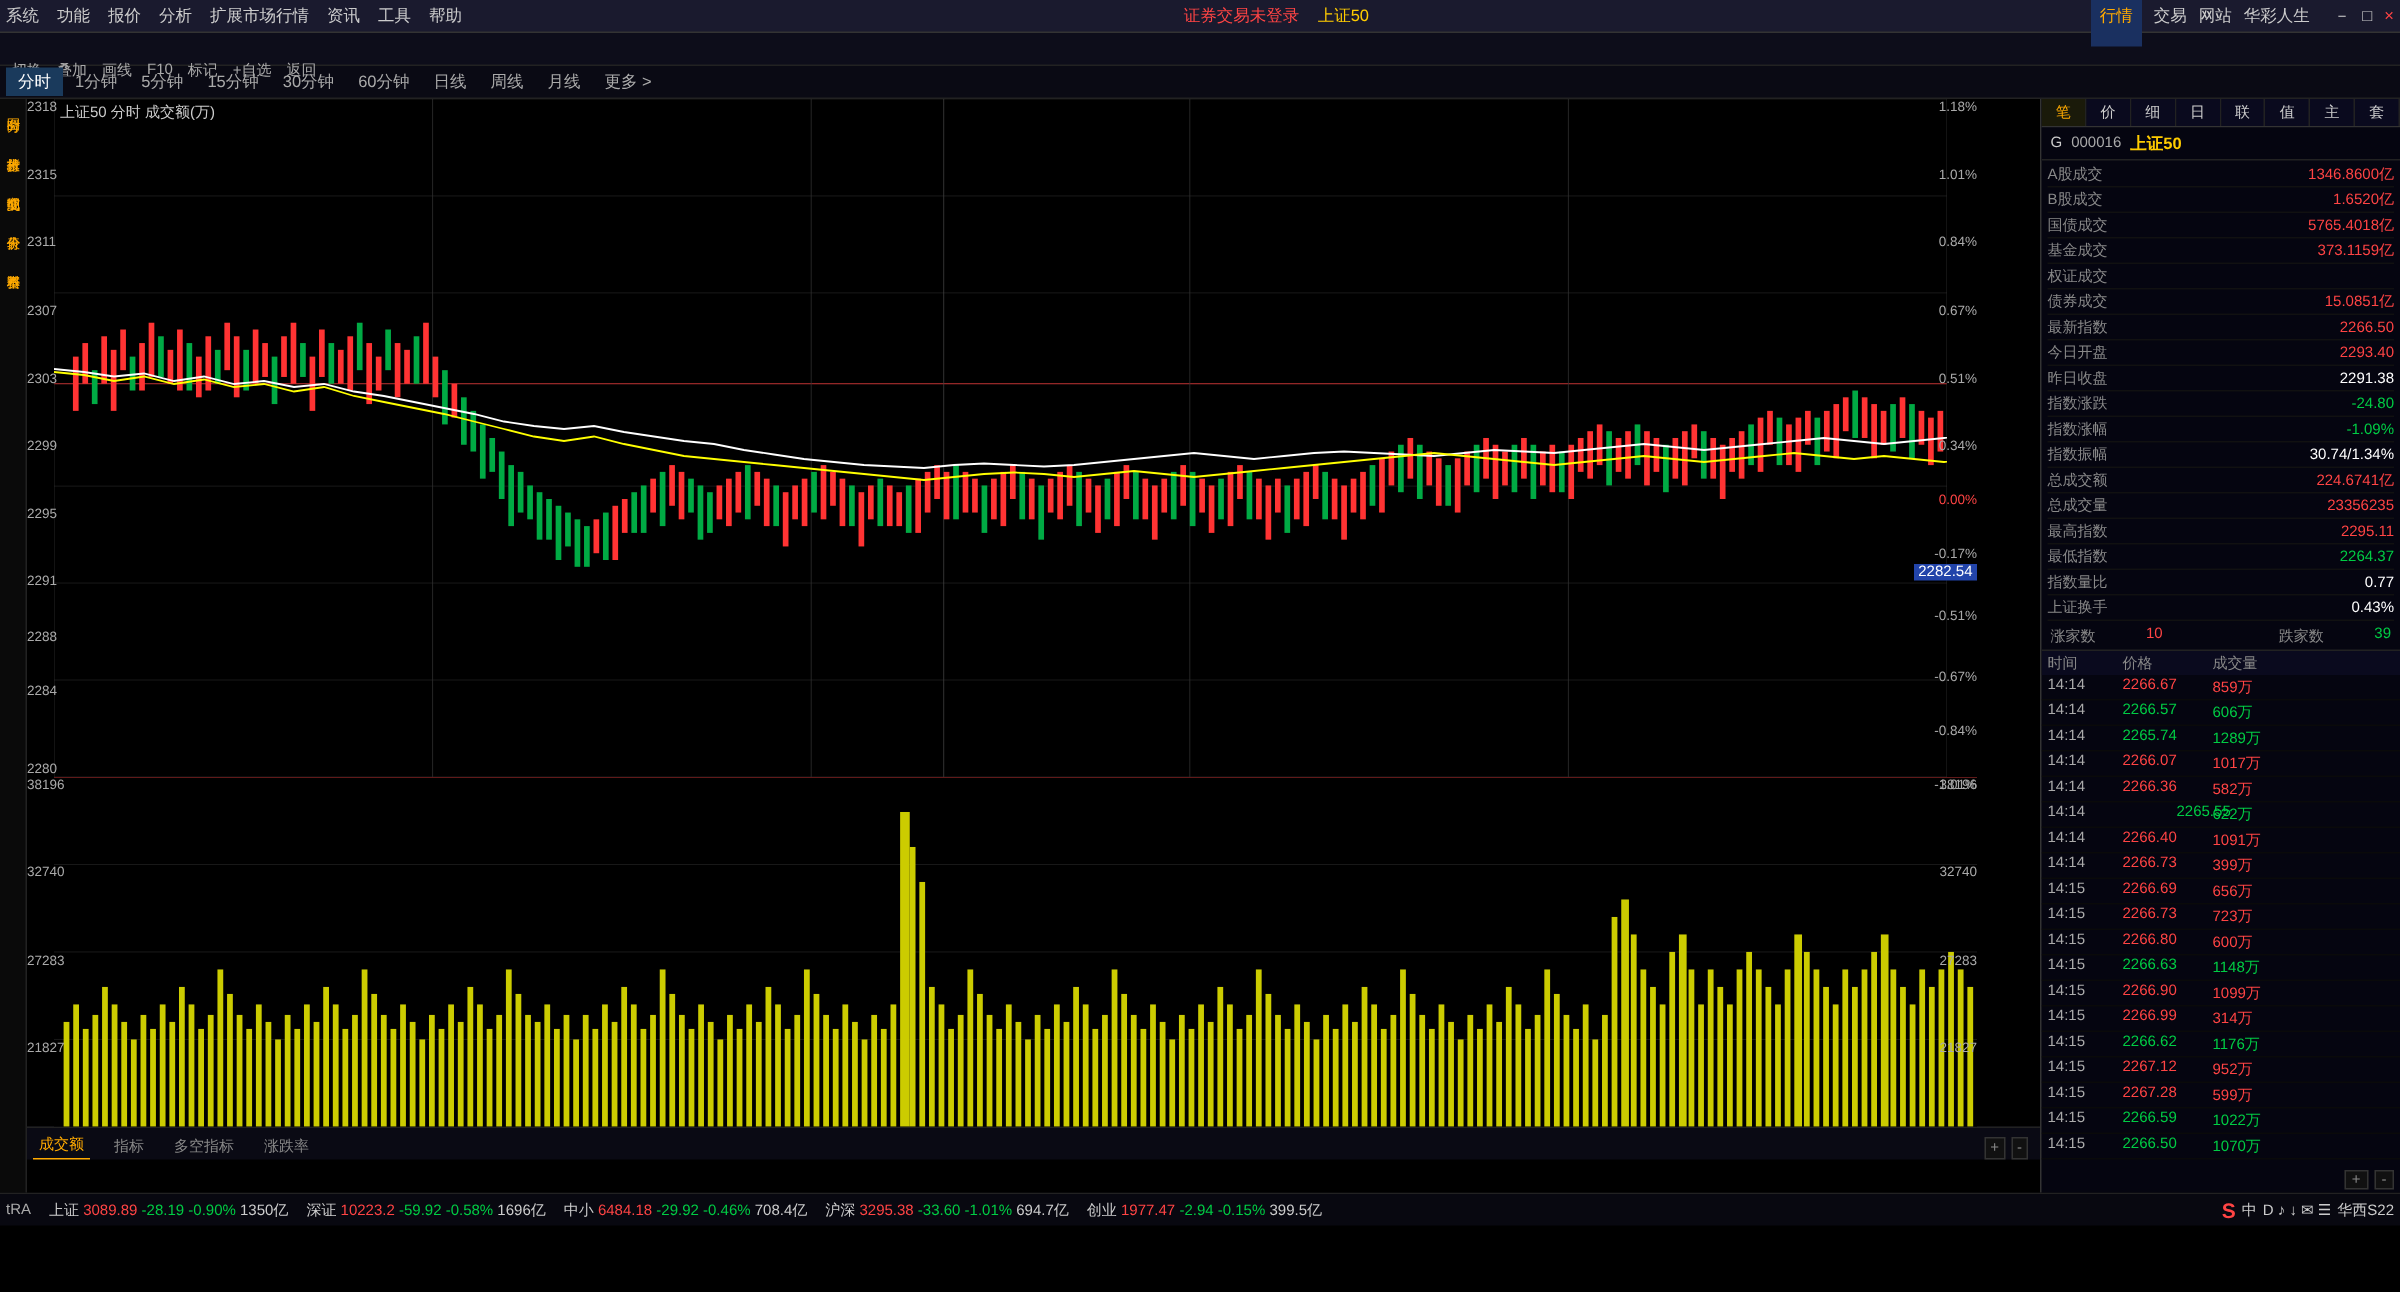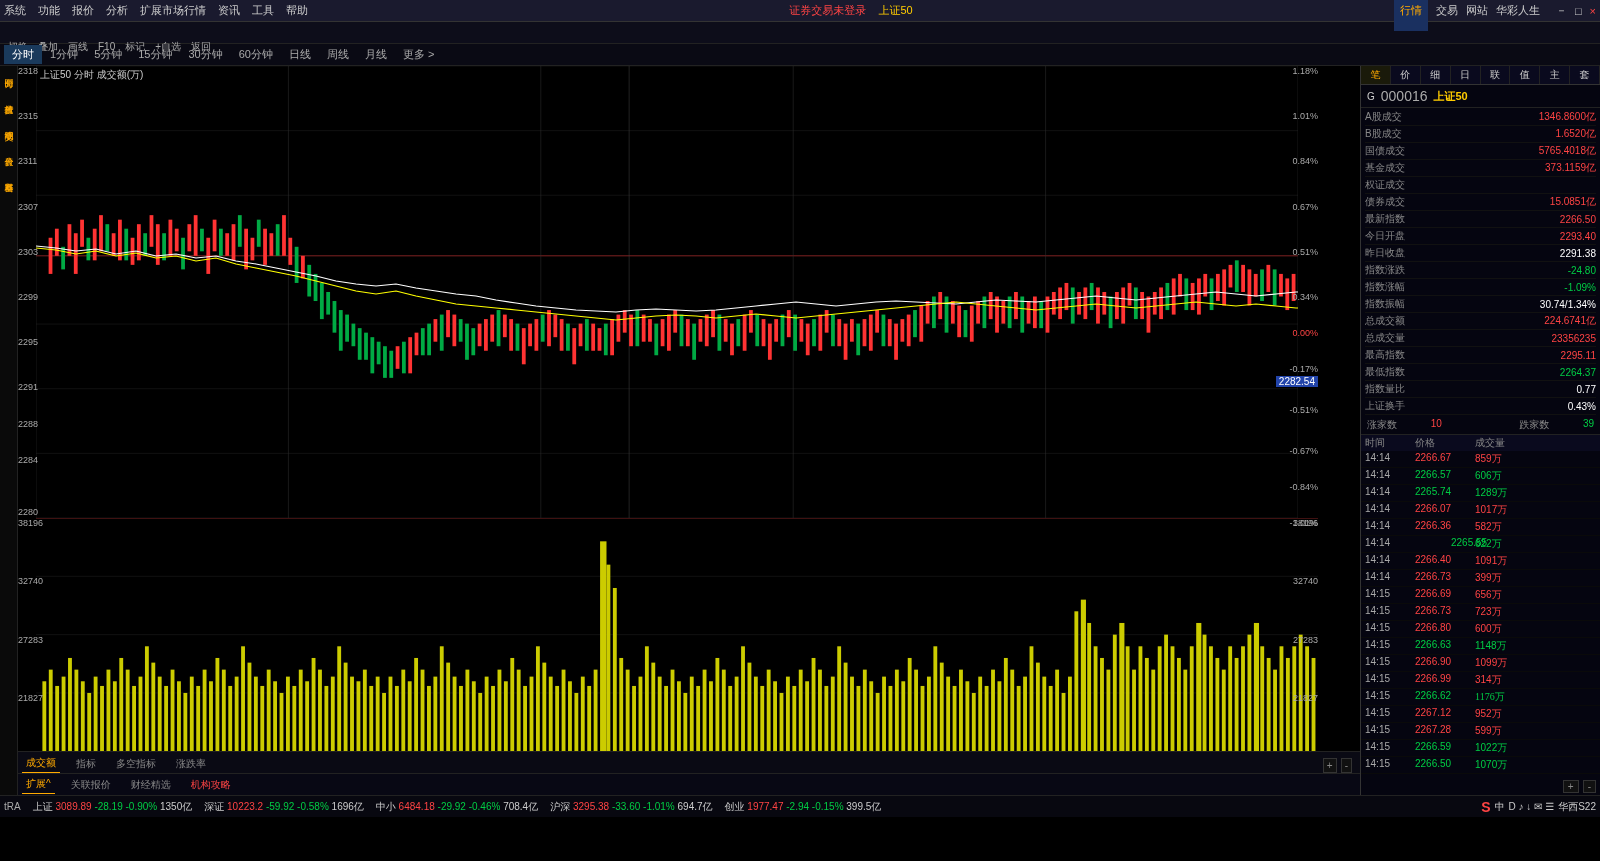--- a/index.html
+++ b/index.html
@@ -675,44 +675,38 @@
       <span class="chart-tab active">成交额</span>
       <span class="chart-tab">指标</span>
       <span class="chart-tab">多空指标</span>
       <span class="chart-tab">涨跌率</span>
       <div class="nav-buttons">
         <span class="nav-btn">+</span>
         <span class="nav-btn">-</span>
       </div>
     </div>
 
-    <div style="position:absolute;bottom:0;left:0;right:0;height:22px;background:#080814;border-top:1px solid #222;display:flex;align-items:center;padding:0 4px;gap:12px;">
-      <span class="chart-tab active">扩展^</span>
-      <span class="chart-tab">关联报价</span>
-      <span class="chart-tab">财经精选</span>
-      <span class="chart-tab" style="color:#ff4444;">机构攻略</span>
-    </div>
   </div>
 
   <div id="right-panel" style="width:240px;background:#050510;border-left:1px solid #333;display:flex;flex-direction:column;overflow:hidden;">
 
     <div id="right-action-tabs" style="display:flex;border-bottom:1px solid #333;">
       <div class="rat active">笔</div>
       <div class="rat">价</div>
       <div class="rat">细</div>
       <div class="rat">日</div>
       <div class="rat">联</div>
       <div class="rat">值</div>
       <div class="rat">主</div>
       <div class="rat">套</div>
     </div>
 
     <div id="index-header" style="padding:3px 6px;background:#050510;border-bottom:1px solid #222;display:flex;align-items:center;gap:6px;">
       <span style="color:#ccc;font-size:10px;">G</span>
-      <span style="color:#aaa;font-size:14px;">000016</span>
+      <span style="color:#aaa;font-size:10px;">000016</span>
       <span style="color:#ffcc00;font-size:11px;font-weight:bold;">上证50</span>
     </div>
 
     <div id="market-data" style="padding:1px 4px;overflow:hidden;">
       <div class="data-row">
         <span class="data-label">A股成交</span>
         <span class="data-value red">1346.8600亿</span>
       </div>
       <div class="data-row">
         <span class="data-label">B股成交</span>
@@ -864,21 +858,21 @@
         <span style="color:#ff4444;">1099万</span>
       </div>
       <div class="trade-row">
         <span style="color:#aaa;">14:15</span>
         <span style="color:#ff4444;">2266.99</span>
         <span style="color:#ff4444;">314万</span>
       </div>
       <div class="trade-row">
         <span style="color:#aaa;">14:15</span>
         <span style="color:#00cc44;">2266.62</span>
-        <span style="color:#00cc44;font-family:Liberation Serif, serif;">1176万</span>
+        <span style="color:#00cc44;">1176万</span>
       </div>
       <div class="trade-row">
         <span style="color:#aaa;">14:15</span>
         <span style="color:#ff4444;">2267.12</span>
         <span style="color:#ff4444;">952万</span>
       </div>
       <div class="trade-row">
         <span style="color:#aaa;">14:15</span>
         <span style="color:#ff4444;">2267.28</span>
         <span style="color:#ff4444;">599万</span>

